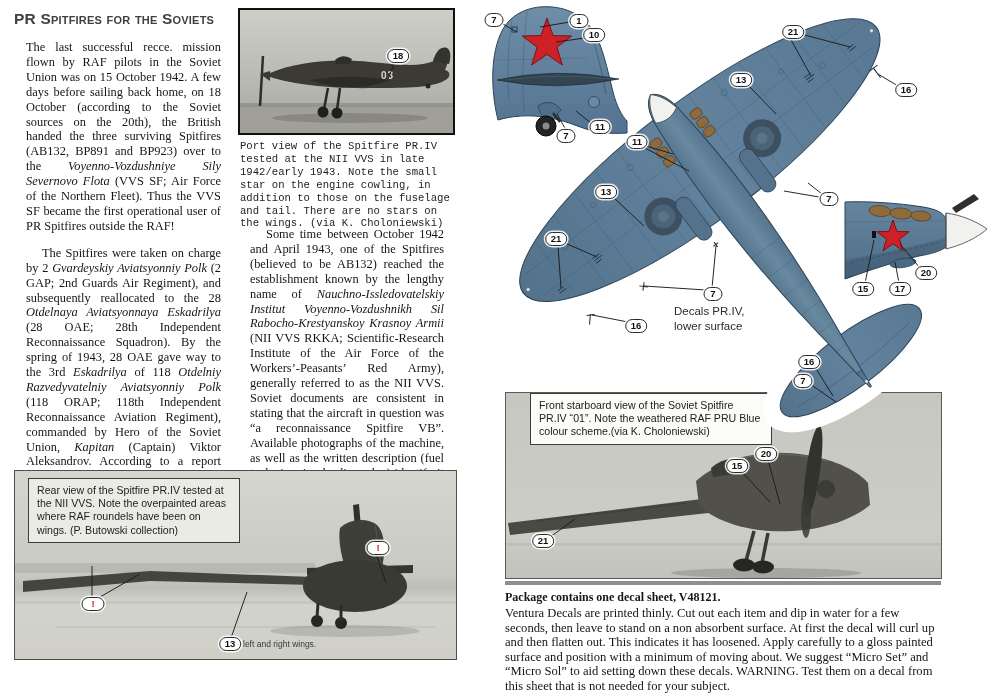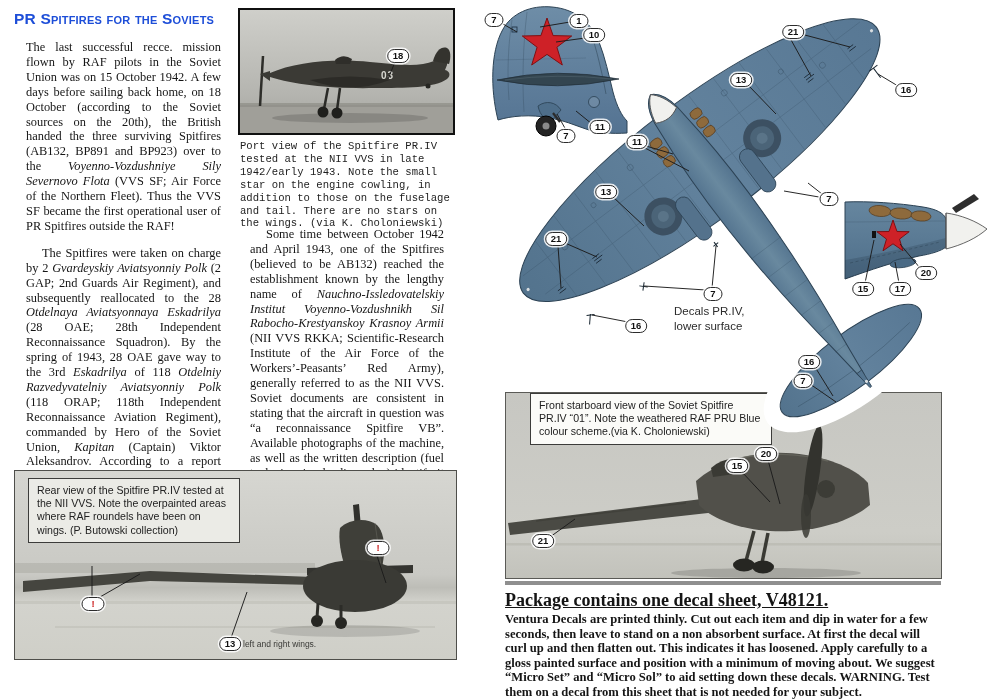--- a/index.html
+++ b/index.html
@@ -3,21 +3,21 @@
 <meta charset="utf-8">
 <style>
   html,body{margin:0;padding:0;background:#fff;}
   .page{position:relative;width:1000px;height:700px;background:#fff;overflow:hidden;
         font-family:"Liberation Serif",serif;color:#151515;}
 
   
   .col-left{position:absolute;left:14px;top:10px;width:219px;}
   .col-mid{position:absolute;left:238px;top:8px;width:218px;}
   h1.title{margin:0 0 4px 0;font-family:"Liberation Sans",sans-serif;font-weight:bold;
-           font-variant:small-caps;font-size:15.5px;letter-spacing:.2px;color:#1d4ed8;}
+           font-variant:small-caps;font-size:15.5px;letter-spacing:.2px;color:#404040;}
   p.body{margin:12px;font-size:12.4px;line-height:14.9px;text-align:justify;}
   p.indent{text-indent:16px;}
   i{font-style:italic;}
 
   
   .photo-frame{position:absolute;left:238px;top:8px;width:213px;height:123px;border:2.5px solid #101010;background:#c4c4bf;z-index:1;}
   .photo-frame svg{display:block;}
   .code01{position:absolute;left:141px;top:60px;font-family:"Liberation Sans",sans-serif;
           font-weight:bold;font-size:10px;letter-spacing:1px;color:#d9d9d2;z-index:2;}
   .caption{position:absolute;left:240px;top:140px;width:216px;margin:0;
@@ -34,22 +34,22 @@
 
   
   .ill-label{position:absolute;left:674px;top:304px;z-index:7;
              font-family:"Liberation Sans",sans-serif;font-size:11.5px;line-height:14.5px;color:#2c2c2c;}
   .wing-note{position:absolute;left:243px;top:639px;z-index:8;
              font-family:"Liberation Sans",sans-serif;font-size:8.5px;color:#3b3b38;}
 
   
   .decal{position:absolute;left:505px;top:581px;width:436px;z-index:2;}
   .decal-bar{height:4px;background:#8f8f8f;margin-bottom:5px;}
-  .decal h2{margin:0 0 1px 0;font-size:18px;font-weight:bold;text-decoration:underline;}
-  .decal p{margin:0;font-size:12.6px;line-height:14.6px;font-weight:bold;}
+  .decal h2{margin:0 0 1px 0;font-size:12px;font-weight:bold;}
+  .decal p{margin:0;font-size:12.6px;line-height:14.6px;}
 
   
   #overlay{position:absolute;left:0;top:0;z-index:6;pointer-events:none;}
   #callout-layer{position:absolute;left:0;top:0;width:1000px;height:700px;z-index:8;pointer-events:none;}
   .callout{position:absolute;transform:translate(-50%,-50%);background:#fff;border:1.2px solid #2b2b2b;
            border-radius:8px;padding:0 4.5px;min-width:8px;text-align:center;
            font-family:"Liberation Sans",sans-serif;font-weight:bold;font-size:9.5px;line-height:12px;color:#111;
            box-shadow:0 0 0 1.5px rgba(255,255,255,.85);}
   .callout.alert{color:#cc1f1f;padding:0 6.5px;}
 </style>

